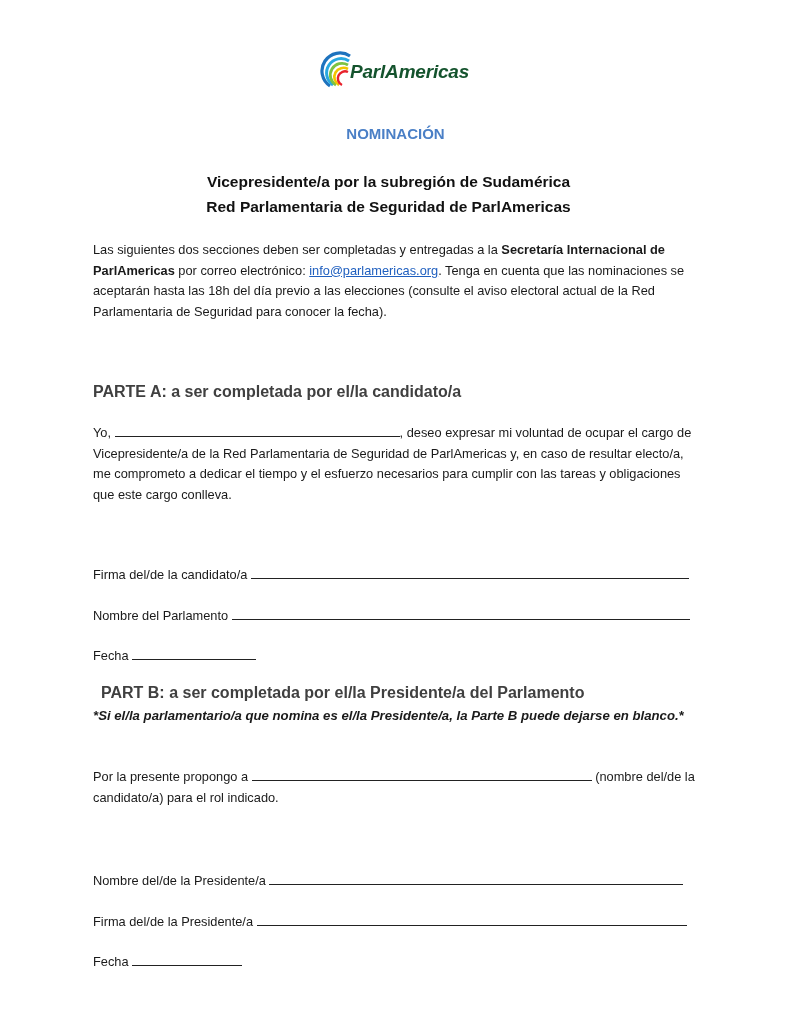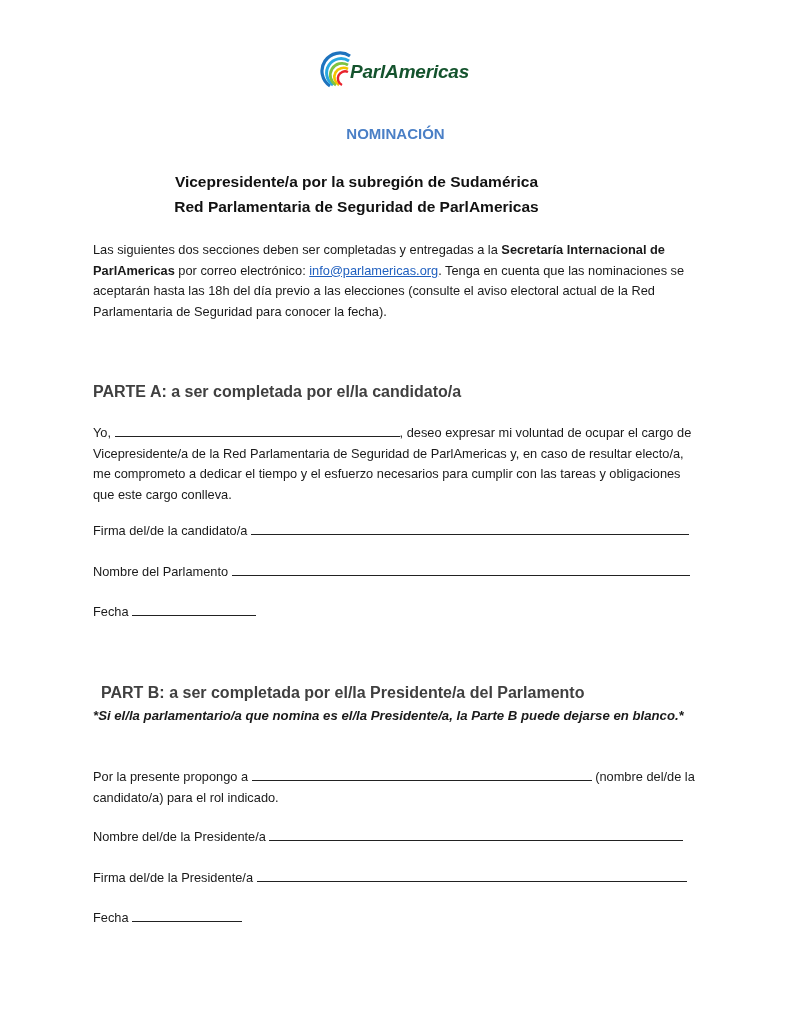--- a/index.html
+++ b/index.html
@@ -15,42 +15,42 @@
     .logo-text {
       font-family: "Liberation Sans", sans-serif; font-weight: bold; font-style: italic;
       font-size: 19px; color: #14532d; margin-left: -12px; letter-spacing: -0.2px;
     }
     .title {
       position: absolute; left: 0; width: 791px; top: 125px; text-align: center;
       color: #4a7fc6; font-weight: bold; font-size: 15px;
     }
     .subtitle {
       position: absolute; left: 0; width: 713px; text-align: center;
-      font-weight: bold; font-size: 15.5px; color: #111;
+      font-weight: bold; font-size: 15.5px; color: #111; padding-left: 32px;
     }
     .sub1 { top: 173px; }
     .sub2 { top: 198px; }
     .para {
       position: absolute; left: 93px; width: 610px; font-size: 12.8px; line-height: 20.5px;
       color: #1a1a1a;
     }
     .intro { top: 240px; }
     .intro a { color: #1f5fbf; text-decoration: underline; }
     .heading {
       position: absolute; left: 93px; font-weight: bold; font-size: 16px; color: #404040;
     }
     .headA { top: 383px; }
     .headB { top: 684px; margin-left: 8px; }
     .note {
       position: absolute; left: 93px; width: 610px; top: 705px; font-weight: bold; font-style: italic;
       font-size: 13.2px; line-height: 21px;
     }
     .partA-text { top: 423px; }
     .line-field {
-      position: absolute; left: 93px; font-size: 12.8px; white-space: nowrap;
+      position: absolute; left: 93px; font-size: 12.8px; white-space: nowrap; margin-top: 44px;
     }
     .blank { display: inline-block; border-bottom: 1px solid #222; height: 12px; vertical-align: baseline; }
     .partB-text { top: 767px; }
   </style>
 </head>
 <body>
 
 <div class="logo">
   <svg viewBox="0 0 42 44">
     <path d="M30 6 A18 18 0 0 0 10 36" fill="none" stroke="#1e73be" stroke-width="3.2"></path>

